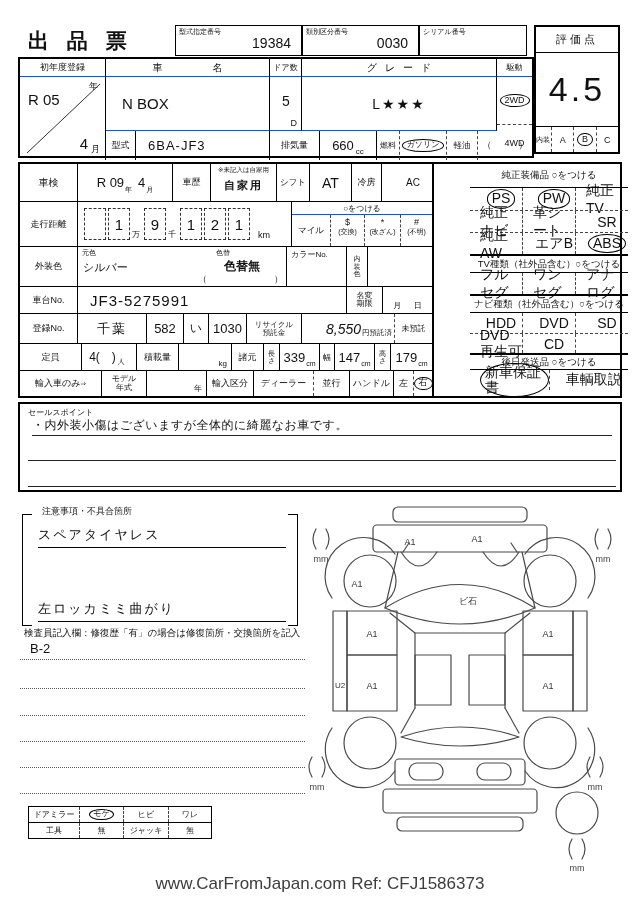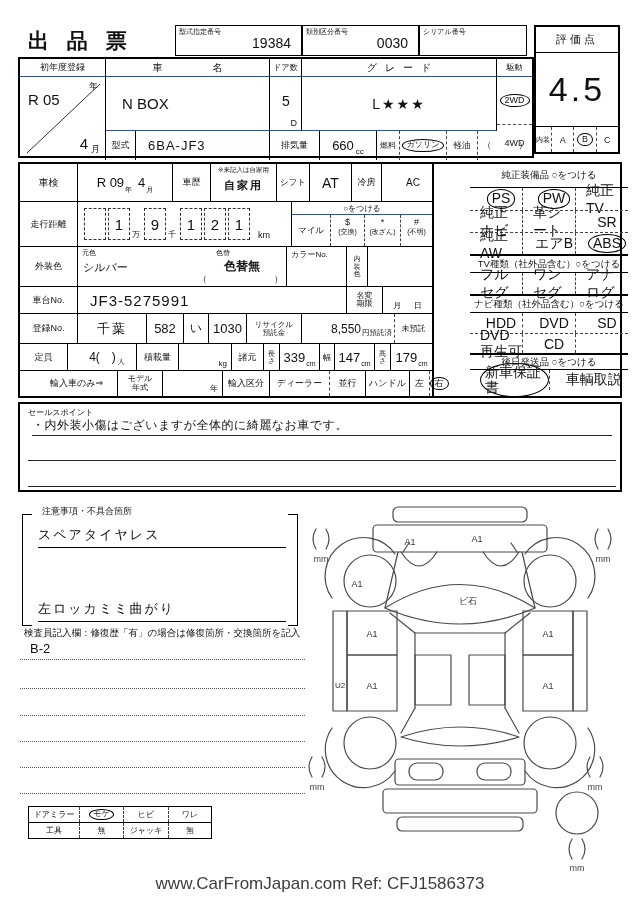--- a/index.html
+++ b/index.html
@@ -193,28 +193,28 @@
       </div>
 
       <div class="row" style="top:150px;width:412px;height:30px;">
         <div class="c br" style="left:0;top:0;width:58px;height:29px;font-size:9px;">登録No.</div>
         <div class="c br" style="left:58px;top:0;width:69px;height:29px;font-size:13px;letter-spacing:2px;">千葉</div>
         <div class="c br" style="left:127px;top:0;width:37px;height:29px;font-size:13px;">582</div>
         <div class="c br" style="left:164px;top:0;width:25px;height:29px;font-size:12px;">い</div>
         <div class="c br" style="left:189px;top:0;width:38px;height:29px;font-size:13px;">1030</div>
         <div class="c br vtxt" style="left:227px;top:0;width:55px;height:29px;font-size:7.5px;padding:0 5px;">リサイクル預託金</div>
         <div class="c" style="left:282px;top:0;width:92px;height:29px;justify-content:flex-end;padding-right:2px;">
-          <span style="font-size:12px;">8,550</span>
+          <span style="font-size:14px;font-style:italic;">8,550</span>
           <span style="font-size:7.5px;align-self:flex-end;margin:0 0 5px 1px;">円預託済</span>
         </div>
         <div class="c bld" style="left:374px;top:0;width:38px;height:29px;font-size:8px;">未預託</div>
       </div>
 
       <div class="row" style="top:180px;width:412px;height:27px;">
-        <div class="c br" style="left:0;top:0;width:48px;height:26px;font-size:9px;">定員</div>
+        <div class="c br" style="left:0;top:0;width:62px;height:26px;font-size:9px;">定員</div>
         <div class="c br" style="left:58px;top:0;width:59px;height:26px;">
           <span style="font-size:12px;">4(　)</span>
           <span style="font-size:7px;align-self:flex-end;margin:0 0 3px 2px;">人</span>
         </div>
         <div class="c br" style="left:117px;top:0;width:42px;height:26px;font-size:9px;">積載量</div>
         <div class="c br" style="left:159px;top:0;width:53px;height:26px;align-items:flex-end;justify-content:flex-end;padding:0 4px 2px 0;font-size:8px;">kg</div>
         <div class="c br" style="left:212px;top:0;width:32px;height:26px;font-size:9px;">諸元</div>
         <div class="c br vtxt" style="left:244px;top:0;width:16px;height:26px;font-size:7px;padding:0 4px;">長さ</div>
         <div class="c br" style="left:260px;top:0;width:40px;height:26px;">
           <span style="font-size:13px;">339</span>
@@ -225,21 +225,21 @@
           <span style="font-size:13px;">147</span>
           <span style="font-size:7px;align-self:flex-end;margin:0 0 3px 1px;">cm</span>
         </div>
         <div class="c br vtxt" style="left:355px;top:0;width:16px;height:26px;font-size:7px;padding:0 4px;">高さ</div>
         <div class="c" style="left:371px;top:0;width:41px;height:26px;">
           <span style="font-size:13px;">179</span>
           <span style="font-size:7px;align-self:flex-end;margin:0 0 3px 1px;">cm</span>
         </div>
       </div>
 
-      <div class="r-wrap" style="left:16px;top:207px;width:400px;height:25px;">
+      <div class="r-wrap" style="left:0;top:207px;width:400px;height:25px;font-family:Liberation Mono, monospace;">
         <div class="c br" style="left:0;top:0;width:82px;height:25px;font-size:9px;">輸入車のみ⇒</div>
         <div class="c br vtxt" style="left:82px;top:0;width:45px;height:25px;font-size:8px;padding:0 9px;">モデル年式</div>
         <div class="c br" style="left:127px;top:0;width:60px;height:25px;align-items:flex-end;justify-content:flex-end;padding:0 4px 2px 0;font-size:8px;">年</div>
         <div class="c br" style="left:187px;top:0;width:47px;height:25px;font-size:9px;">輸入区分</div>
         <div class="c brd" style="left:234px;top:0;width:60px;height:25px;font-size:9px;">ディーラー</div>
         <div class="c br" style="left:294px;top:0;width:36px;height:25px;font-size:9px;">並行</div>
         <div class="c br" style="left:330px;top:0;width:44px;height:25px;font-size:9px;">ハンドル</div>
         <div class="c brd" style="left:374px;top:0;width:20px;height:25px;font-size:9px;">左</div>
         <div class="c" style="left:394px;top:0;width:18px;height:25px;font-size:9px;">
           <span class="circ">右</span>

